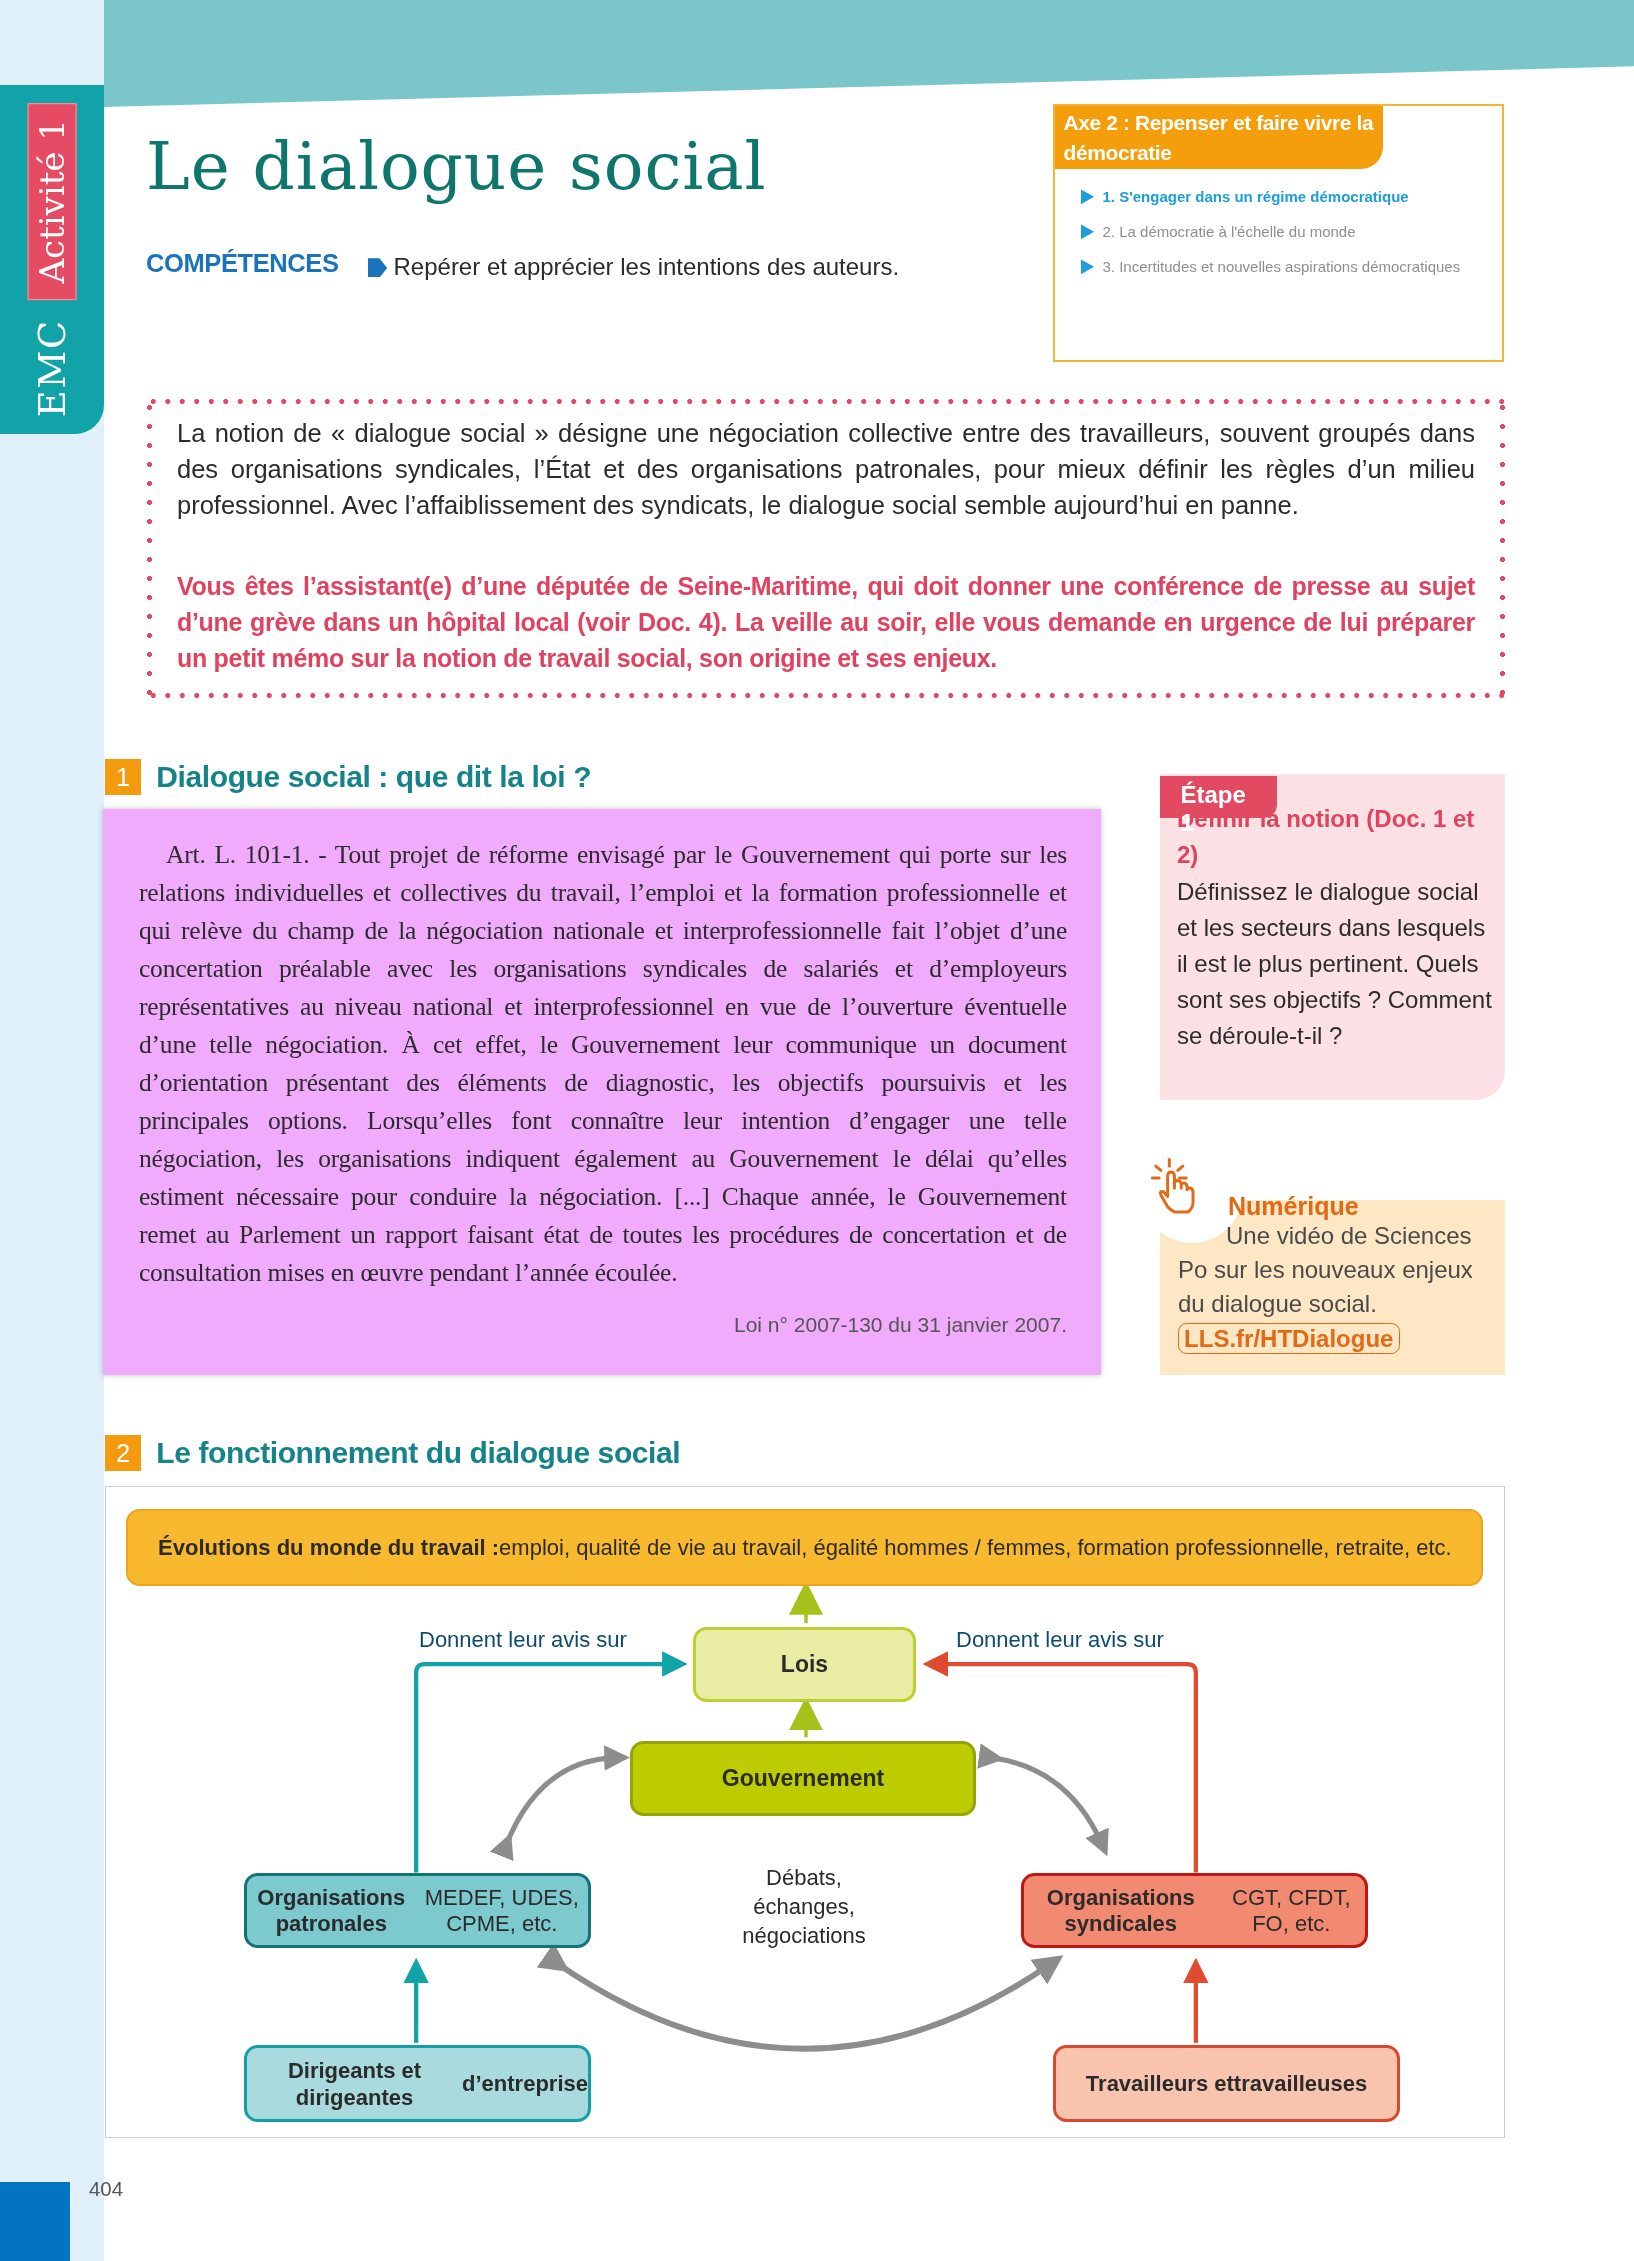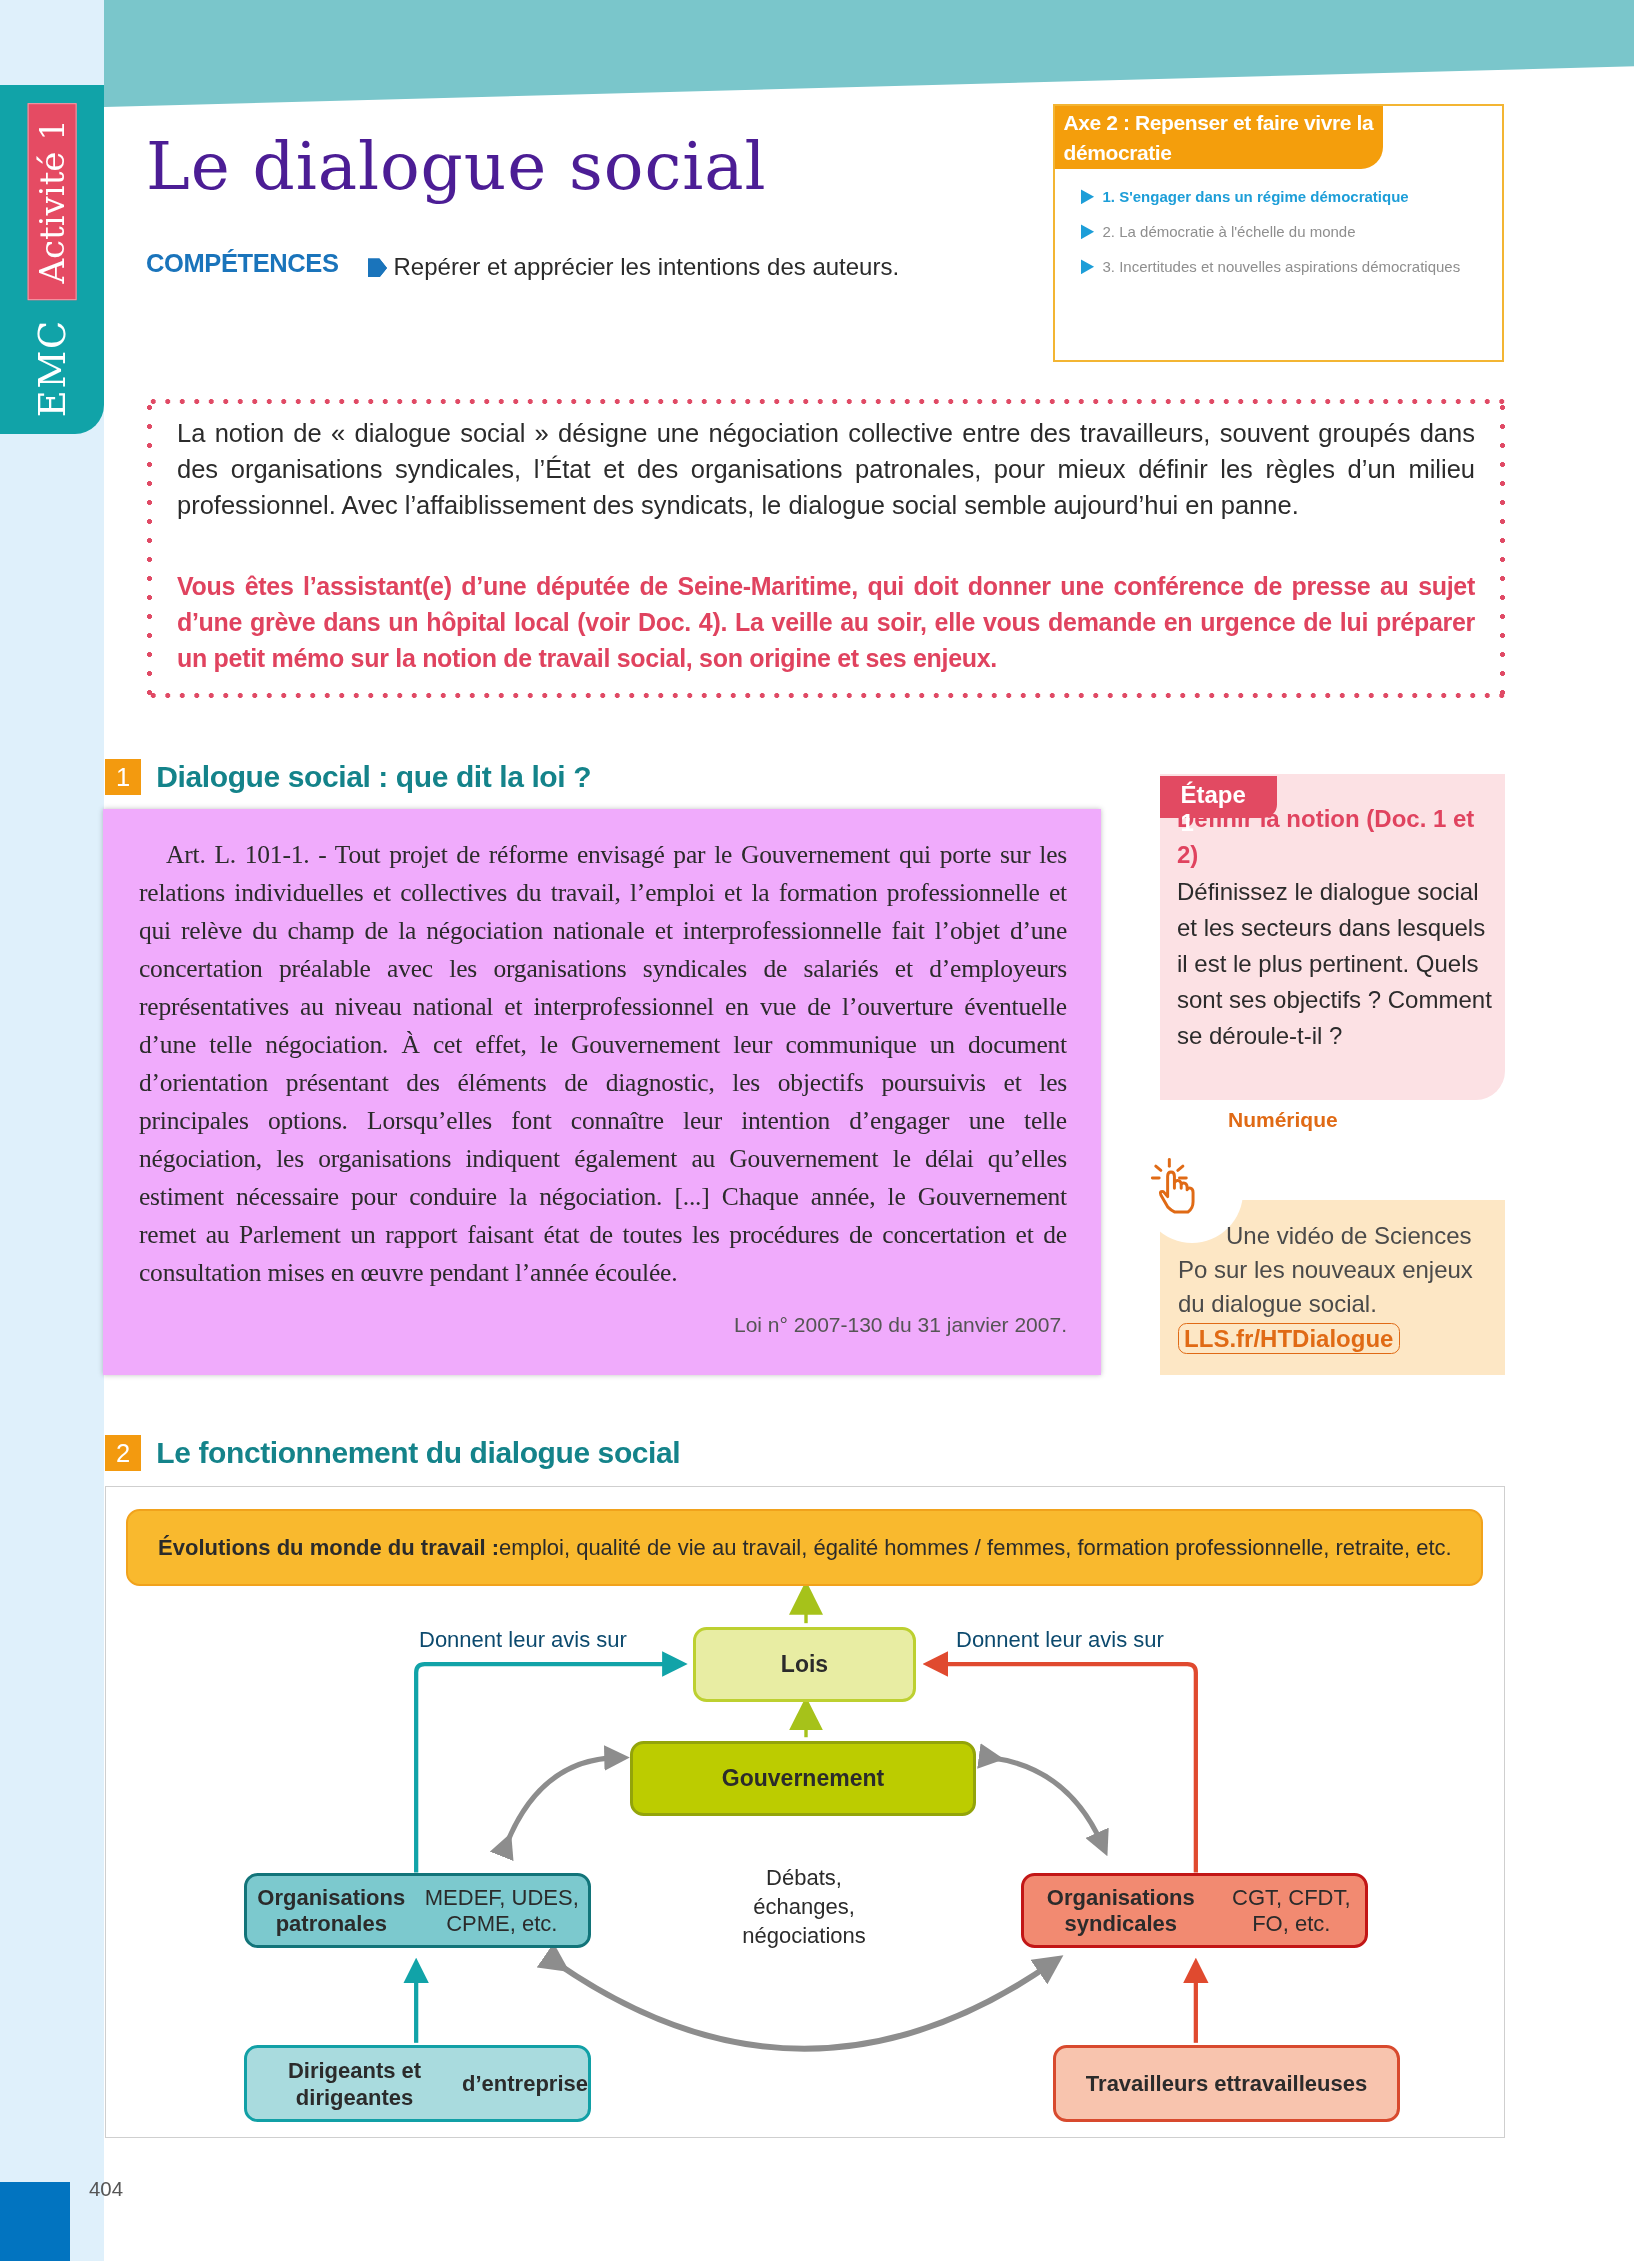--- a/index.html
+++ b/index.html
@@ -19,21 +19,21 @@
     white-space: nowrap; display: flex; align-items: center; gap: 19px;
   }
   .tab-emc { font-family: "DejaVu Serif", serif; color: #ffffff; font-size: 37px; letter-spacing: 1.7px; }
   .tab-act { font-family: "DejaVu Serif", serif; color: #ffffff; font-size: 34px; background: #e54b63; padding: 3.4px 15.3px; border: 1.7px solid #f3a0ad; }
 
   
   .top-band { left: 104px; top: 0; width: 1531px; height: 107px; background: #7ac6cb;
     clip-path: polygon(0 0, 100% 0, 100% 62%, 0 100%); }
 
   
-  .page-title { left: 146px; top: 128px; font-family: "DejaVu Serif", serif; font-size: 66px; color: #4c1d95; letter-spacing: 0.9px; font-weight: normal; }
+  .page-title { left: 146px; top: 128px; font-family: "DejaVu Serif", serif; font-size: 66px; color: #0f766e; letter-spacing: 0.9px; font-weight: normal; }
 
   
   .comp-label { left: 146px; top: 249px; font-family: "Liberation Sans", sans-serif; font-weight: bold; font-size: 25.5px; color: #1a74bb; letter-spacing: -0.4px; }
   .comp-list { left: 368px; top: 249px; width: 647px; font-family: "Liberation Sans", sans-serif; font-size: 24px; line-height: 36px; color: #2b2b2b; }
   .comp-item { position: relative; padding-left: 25.5px; }
   .comp-bullet { position: absolute; left: 0; top: 9.4px; width: 19px; height: 19px; background: #1a74bb; clip-path: polygon(0 0, 60% 0, 100% 50%, 60% 100%, 0 100%); }
 
   
   .axe-box { left: 1053px; top: 104px; width: 451px; height: 258px; border: 2.6px solid #f3b533; background: #fff; }
   .axe-head { position: absolute; left: 0; top: 0; width: 328px; height: 63px; background: #f49e0c; border-bottom-right-radius: 22px; color: #ffffff; font-family: "Liberation Sans", sans-serif; font-weight: bold; font-size: 21px; line-height: 30px; padding: 1.7px 8.5px; letter-spacing: -0.4px; }
@@ -69,21 +69,21 @@
   
   .etape-box { left: 1160px; top: 774px; width: 345px; height: 326px; background: #fce1e4; border-bottom-right-radius: 29px; padding-left: 25px; }
   .etape-tag { left: 1160px; top: 776px; width: 117px; height: 42px; background: #e24a62; border-top-right-radius: 0; border-bottom-right-radius: 13.6px; color: #fff; font-family: "Liberation Sans", sans-serif; font-weight: bold; font-size: 24px; padding: 5.1px 20.4px; }
   .etape-sub { position: absolute; left: 17px; top: 27px; width: 315px; font-family: "Liberation Sans", sans-serif; font-weight: bold; font-size: 24px; line-height: 36px; color: #e0435f; }
   .etape-body { position: absolute; left: 17px; top: 100px; width: 315px; font-family: "Liberation Sans", sans-serif; font-size: 24px; line-height: 36px; color: #2b2b2b; }
 
   
   .num-box { left: 1160px; top: 1200px; width: 345px; height: 175px; background: #fde7c5; }
   .num-bite { left: 1141px; top: 1141px; width: 102px; height: 102px; border-radius: 50%; background: #fff; }
   .num-icon { left: 1149px; top: 1156px; width: 61px; height: 61px; }
-  .num-title { left: 1228px; top: 1108px; font-family: "Liberation Sans", sans-serif; font-weight: bold; font-size: 21px; color: #e06a15; }
+  .num-title { left: 1228px; top: 1192px; font-family: "Liberation Sans", sans-serif; font-weight: bold; font-size: 25px; color: #e06a15; }
   .num-text { left: 1178px; top: 1219px; width: 315px; font-family: "Liberation Sans", sans-serif; font-size: 24px; line-height: 34px; color: #4a4a4a; text-indent: 48px; }
   .num-link { display: inline-block; text-indent: 0; margin-top: 1.7px; border: 1.7px solid #e06a15; border-radius: 8.5px; padding: 0 5.1px; line-height: 29px; color: #e06a15; font-weight: bold; font-size: 24px; }
 
   
   .diagram { left: 105px; top: 1486px; width: 1400px; height: 652px; border: 1.7px solid #cfcfcf; background: #fff; }
   .dbox { position: absolute; border-radius: 13.6px; font-family: "Liberation Sans", sans-serif; text-align: center; display: flex; flex-direction: row; align-items: center; justify-content: center; color: #2b2b2b; }
   .d-evol { left: 20.4px; top: 22px; width: 1357px; height: 77px; background: #f9b92e; border: 2.6px solid #f1a21c; }
   .d-evol .t1 { font-weight: bold; font-size: 22px; line-height: 25.5px; }
   .d-evol .t2 { font-size: 22px; line-height: 27px; }
   .d-lois { left: 587px; top: 140px; width: 223px; height: 75px; background: #e8eda3; border: 3.4px solid #bdd030; font-weight: bold; font-size: 23px; }

